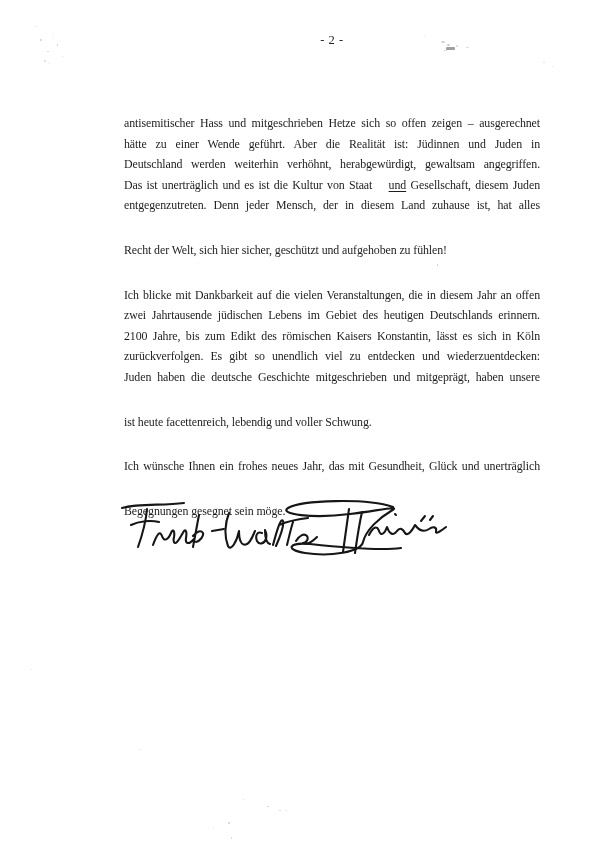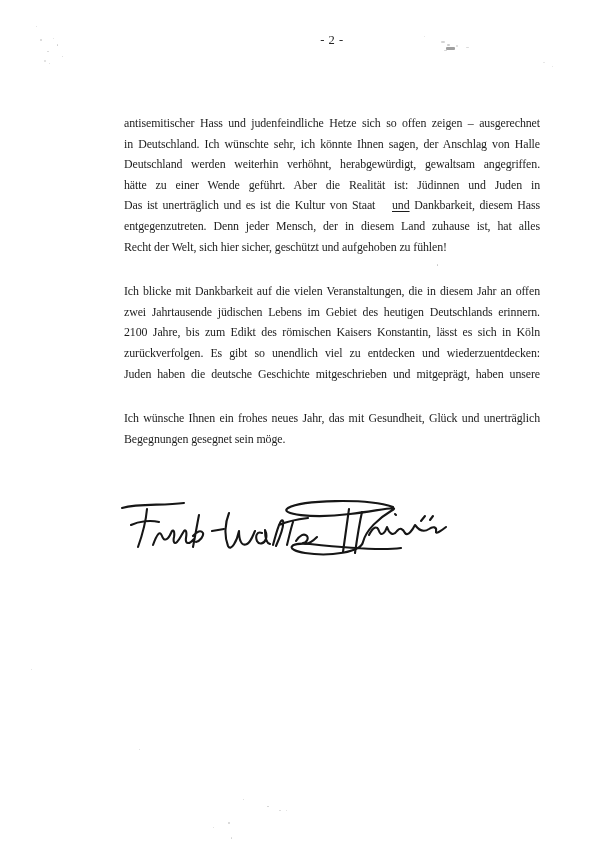--- a/index.html
+++ b/index.html
@@ -28,52 +28,52 @@
     letter-spacing: -0.1px;
   }
   .paragraph { margin: 0 0 24px 0; }
   .line {
     line-height: 20.6px;
     text-align: justify;
     text-align-last: justify;
     text-justify: inter-word;
     white-space: normal;
   }
-  .line.last { text-align-last: left; }
+  .line.last { text-align-last: left; margin-top: 24px; }
   .u { text-decoration: underline; text-underline-offset: 2px; margin-left: 12px; }
   .signature-block {
     position: absolute;
     left: 116px; top: 500px;
     width: 345px; height: 64px;
   }
   .speck { position: absolute; border-radius: 1px; opacity: 0.85; }
 </style>
 </head>
 <body>
 
 <div class="page">
 
   <div class="page-number">- 2 -</div>
 
   <div class="letter-body">
       <div class="paragraph">
-        <div class="line"><span>antisemitischer Hass und judenfeindliche Hetze sich so offen zeigen – ausgerechnet</span></div>
-        <div class="line"><span>in Deutschland. Ich wünschte sehr, ich könnte Ihnen sagen, der Anschlag von Halle</span></div>
+        <div class="line"><span>antisemitischer Hass und mitgeschrieben Hetze sich so offen zeigen – ausgerechnet</span></div>
+        <div class="line"><span>hätte zu einer Wende geführt. Aber die Realität ist: Jüdinnen und Juden in</span></div>
         <div class="line"><span>Deutschland werden weiterhin verhöhnt, herabgewürdigt, gewaltsam angegriffen.</span></div>
-        <div class="line"><span>hätte zu einer Wende geführt. Aber die Realität ist: Jüdinnen und Juden in</span></div>
-        <div class="line"><span>Das ist unerträglich und es ist die Kultur von Staat </span><span class="u">und</span><span> Dankbarkeit, diesem Hass</span></div>
+        <div class="line"><span>Das ist unerträglich und es ist die Kultur von Staat </span><span class="u">und</span><span> Gesellschaft, diesem Juden</span></div>
         <div class="line"><span>entgegenzutreten.  Denn jeder Mensch, der in diesem Land zuhause ist, hat alles</span></div>
         <div class="line last"><span>Recht der Welt, sich hier sicher, geschützt und aufgehoben zu fühlen!</span></div>
       </div>
       <div class="paragraph">
         <div class="line"><span>Ich blicke mit Dankbarkeit auf die vielen Veranstaltungen, die in diesem Jahr an offen</span></div>
         <div class="line"><span>zwei Jahrtausende jüdischen Lebens im Gebiet des heutigen Deutschlands erinnern.</span></div>
         <div class="line"><span>2100 Jahre, bis zum Edikt des römischen Kaisers Konstantin, lässt es sich in Köln</span></div>
         <div class="line"><span>zurückverfolgen. Es gibt so unendlich viel zu entdecken und wiederzuentdecken:</span></div>
         <div class="line"><span>Juden haben die deutsche Geschichte mitgeschrieben und mitgeprägt, haben unsere</span></div>
+        <div class="line last"><span>ist heute facettenreich, lebendig und voller Schwung.</span></div>
       </div>
       <div class="paragraph">
         <div class="line"><span>Ich wünsche Ihnen ein frohes neues Jahr, das mit Gesundheit, Glück und unerträglich</span></div>
         <div class="line last"><span>Begegnungen gesegnet sein möge.</span></div>
       </div>
     </div>
 
   <div class="signature-block" title="Frank-Walter Steinmeier">
     <svg viewBox="0 0 345 64" width="345" height="64" aria-hidden="true">
       <g fill="none" stroke="#161616" stroke-width="2.1" stroke-linecap="round" stroke-linejoin="round">

